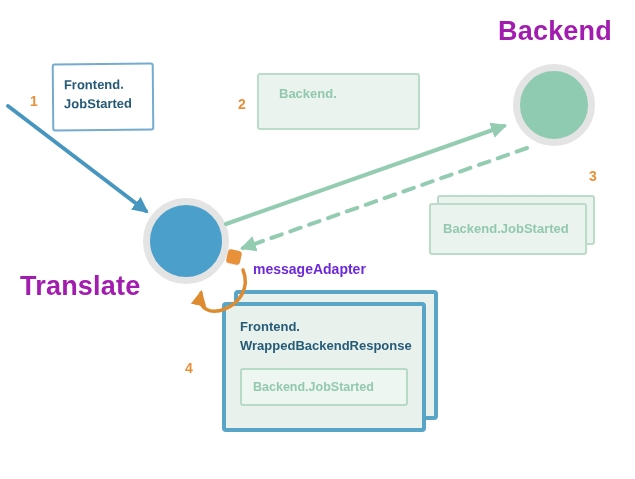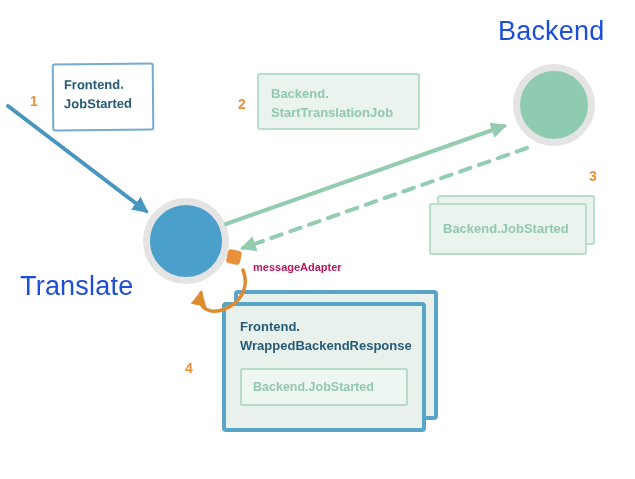--- a/index.html
+++ b/index.html
@@ -10,22 +10,22 @@
   .canvas{
     position:relative;
     width:635px;
     height:479px;
     background:#ffffff;
     overflow:hidden;
   }
   .node-title{
     position:absolute;
     font-size:27px;
-    font-weight:400;
-    color:#1d4ed8;
+    font-weight:700;
+    color:#a21caf;
     letter-spacing:.2px;
   }
   .circle{
     position:absolute;
     border-radius:50%;
     border:7px solid #e4e4e4;
     box-sizing:content-box;
   }
   .circle.blue{ background:#4aa0ca; width:72px; height:72px; left:143px; top:198px; }
   .circle.green{ background:#8fcbb0; width:68px; height:68px; left:513px; top:64px; }
@@ -53,21 +53,21 @@
     padding:11px 10px;
     transform:rotate(-0.5deg);
   }
   .box-green{
     background:#eaf3ee;
     border:2px solid #badcc8;
     color:#92c9ae;
     font-weight:bold;
     font-size:13px;
     line-height:1.45;
-    padding:10px 12px;
+    padding:10px 20px;
   }
   .stack-back{
     padding:0;
   }
   .box-green.center{
     display:flex;
     align-items:center;
   }
   .box-big-blue{
     background:#e8f1ec;
@@ -92,23 +92,23 @@
     align-items:center;
     padding-left:11px;
     color:#92c9ae;
     font-weight:bold;
     font-size:12.5px;
     box-sizing:border-box;
   }
   .adapter-label{
     position:absolute;
     left:253px; top:261px;
-    color:#be185d;
+    color:#6d28d9;
     font-weight:bold;
-    font-size:11px;
+    font-size:14px;
   }
   .adapter-chip{
     position:absolute;
     left:227px; top:250px;
     width:14px; height:14px;
     background:#e8913a;
     border-radius:3px;
     transform:rotate(12deg);
     box-shadow:0 1px 0 rgba(0,0,0,.08);
   }
@@ -131,21 +131,20 @@
 
   <span class="step-num" style="left:30px; top:93px;">1</span>
   <div class="msgbox box-blue-outline" style="left:52px; top:63px; width:102px; height:68px;">
     <div class="line">Frontend.</div>
     <div class="line">JobStarted</div>
   </div>
 
   <span class="step-num" style="left:238px; top:96px;">2</span>
   <div class="msgbox box-green" style="left:257px; top:73px; width:163px; height:57px;">
     <div class="line">Backend.</div>
-    <div class="line">StartTranslationJob</div>
   </div>
 
   <span class="step-num" style="left:589px; top:168px;">3</span>
   <div class="msgbox box-green stack-back" style="left:437px; top:195px; width:158px; height:50px;"></div>
   <div class="msgbox box-green center" style="left:429px; top:203px; width:158px; height:52px; padding:0 0 0 12px;">
     <span class="line">Backend.JobStarted</span>
   </div>
 
   <span class="step-num" style="left:185px; top:360px;">4</span>
   <div class="msgbox box-big-blue" style="left:234px; top:290px; width:204px; height:130px;"></div>

